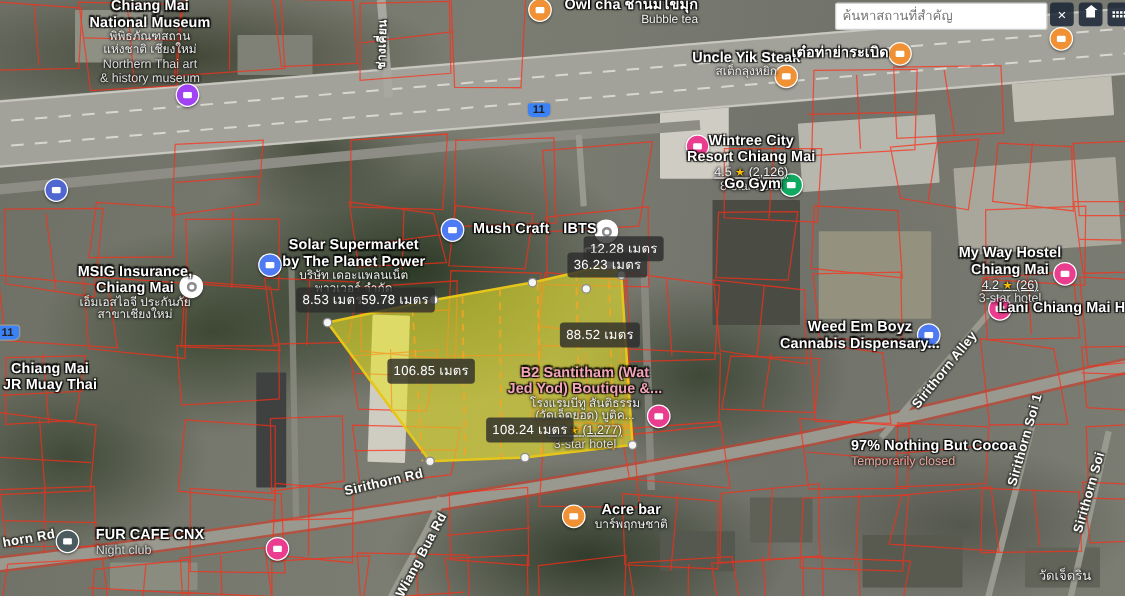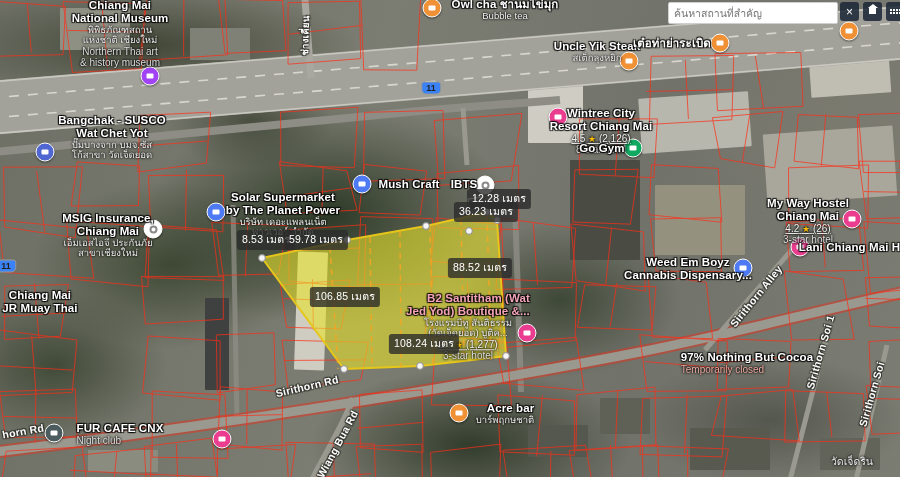--- a/index.html
+++ b/index.html
@@ -19,21 +19,21 @@
       radial-gradient(ellipse 200px 90px at 770px 420px, rgba(62,66,56,.6), transparent 70%),
       linear-gradient(100deg,#6e7065 0%,#7c7d72 40%,#71726a 70%,#7b7c72 100%);}
   .bld{position:absolute;border-radius:1px;}
   svg.layer{position:absolute;left:0;top:0;}
   #cad{stroke:#ff2d16;fill:none;stroke-width:1;opacity:.72;}
   
   .place{position:absolute;transform:translate(-50%,-50%);text-align:center;line-height:1.12;
     white-space:nowrap;z-index:6;color:#fff;}
   .tl{font-size:11.5px;font-weight:700;letter-spacing:.1px;
     text-shadow:-1px -1px 1px rgba(0,0,0,.85),1px -1px 1px rgba(0,0,0,.85),-1px 1px 1px rgba(0,0,0,.85),1px 1px 1px rgba(0,0,0,.85);}
-  .pinkt{color:#f4a4b8;text-align:right;}
+  .pinkt{color:#f4a4b8;}
   .th{font-size:9.5px;font-weight:400;color:#efefef;
     text-shadow:0 0 2px #000,0 0 3px #000;}
   .de{font-size:10px;color:#dcdcdc;text-shadow:0 0 2px #000,0 0 3px #000;}
   .closed{color:#eaa79e;}
   .rt{font-size:10px;color:#f3f3f3;text-shadow:0 0 2px #000,0 0 3px #000;text-decoration:underline;}
   .star{color:#fbbc04;font-size:9px;}
   .picon{position:absolute;transform:translate(-50%,-50%);width:17px;height:17px;border-radius:50%;
     border:1.5px solid #fff;box-shadow:0 1px 2px rgba(0,0,0,.45);z-index:5;
     display:flex;align-items:center;justify-content:center;}
   .gbar{width:7px;height:5px;background:#fff;border-radius:1px;}
@@ -337,34 +337,28 @@
   <div class="place" style="left:120px;top:34px">
     <div class="tl">Chiang Mai</div>
     <div class="tl">National Museum</div>
     <div class="th">พิพิธภัณฑสถาน</div>
     <div class="th">แห่งชาติ เชียงใหม่</div>
     <div class="de">Northern Thai art</div>
     <div class="de">&amp; history museum</div>
   </div>
   <div class="place" style="left:505px;top:10px">
     <div class="tl">Owl cha ชานมไข่มุก</div>
-    <div class="th" style="text-align:center">Bubble tea</div>
+    <div class="th" style="text-align:right">Bubble tea</div>
   </div>
   <div class="place" style="left:597px;top:52px">
     <div class="tl">Uncle Yik Steak</div>
     <div class="th">สเต็กลุงหยิก</div>
   </div>
   <div class="place" style="left:672px;top:43px">
     <div class="tl">เต๋อท่าย่าระเบิด</div>
-  </div>
-  <div class="place" style="left:112px;top:137px">
-    <div class="tl">Bangchak - SUSCO</div>
-    <div class="tl">Wat Chet Yot</div>
-    <div class="th">ปั๊มบางจาก บมจ.ซัส</div>
-    <div class="th">โก้สาขา วัดเจ็ดยอด</div>
   </div>
   <div class="place" style="left:601px;top:131px">
     <div class="tl">Wintree City</div>
     <div class="tl">Resort Chiang Mai</div>
     <div class="rt"><span>4.5</span> <span class="star">★</span> <span>(2,126)</span></div>
     <div class="de">8-star hotel</div>
   </div>
   <div class="place" style="left:602px;top:148px">
     <div class="tl">Go Gym</div>
   </div>
@@ -408,21 +402,21 @@
     <div class="tl pinkt">Jed Yod) Boutique &amp;...</div>
     <div class="th">โรงแรมบีทู สันติธรรม</div>
     <div class="th">(วัดเจ็ดยอด) บูติค...</div>
     <div class="rt"><span>2.7</span> <span class="star">★</span> <span>(1,277)</span></div>
     <div class="de">3-star hotel</div>
   </div>
   <div class="place" style="left:747px;top:363px;text-align:left">
     <div class="tl">97% Nothing But Cocoa</div>
     <div class="de closed">Temporarily closed</div>
   </div>
-  <div class="place" style="left:505px;top:414px;text-align:right">
+  <div class="place" style="left:505px;top:414px;text-align:center">
     <div class="tl">Acre bar</div>
     <div class="th">บาร์พฤกษชาติ</div>
   </div>
   <div class="place" style="left:120px;top:434px;text-align:left">
     <div class="tl">FUR CAFE CNX</div>
     <div class="de">Night club</div>
   </div>
   <div class="place" style="left:852px;top:462px">
     <div class="th" style="font-size:10.5px">วัดเจ็ดริน</div>
   </div>

